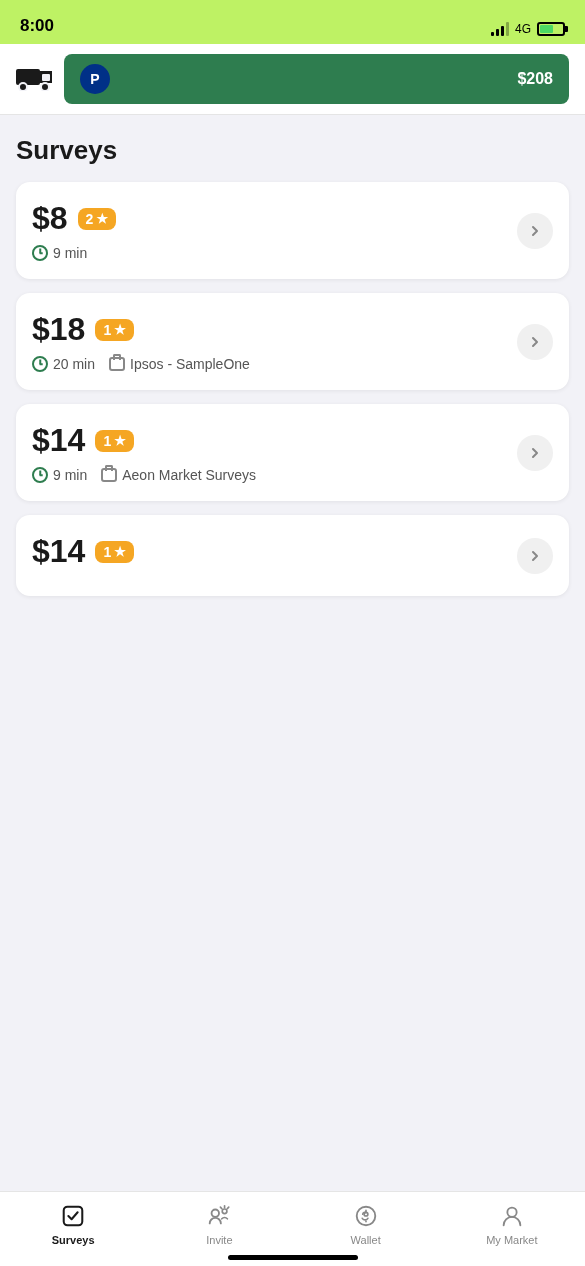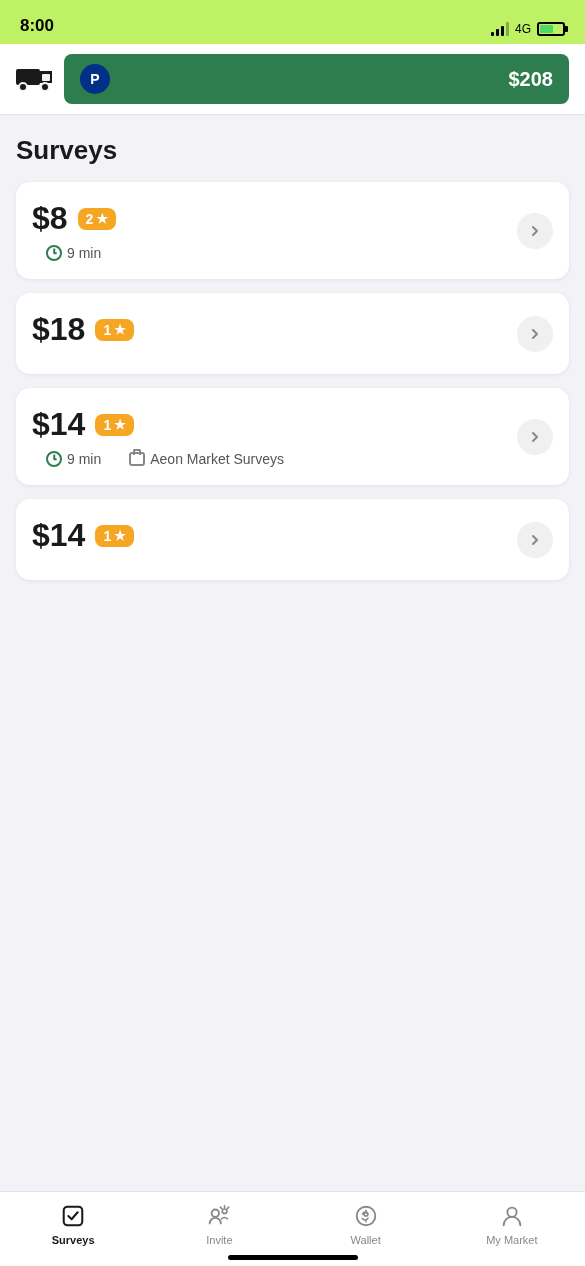--- a/index.html
+++ b/index.html
@@ -107,21 +107,21 @@
       border-radius: 50%;
       display: flex;
       align-items: center;
       justify-content: center;
       color: #fff;
       font-size: 14px;
       font-weight: bold;
     }
     .wallet-amount {
       color: #fff;
-      font-size: 20px;
+      font-size: 16px;
       font-weight: 700;
       margin-left: auto;
     }
 
     
     .page-content {
       padding: 20px 16px 0 16px;
     }
     .page-title {
       font-size: 26px;
@@ -175,21 +175,20 @@
       align-items: center;
       gap: 14px;
       flex-wrap: wrap;
     }
     .meta-item {
       display: flex;
       align-items: center;
       gap: 5px;
       font-size: 14px;
       color: #555;
-      margin-left: 14px;
     }
     .clock-icon {
       width: 16px;
       height: 16px;
       border: 2.5px solid #2e7d4f;
       border-radius: 50%;
       position: relative;
       flex-shrink: 0;
     }
     .clock-icon::before {
@@ -369,20 +368,30 @@
       </button>
     </div>
 
     <div class="survey-card">
       <div class="card-left">
         <div class="card-top">
           <span class="card-amount">$18</span>
           <div class="rating-badge">
             <span>1</span>
             <span class="star-icon">★</span>
+          </div>
+        </div>
+        <div class="card-meta">
+          <div class="meta-item">
+            <div class="clock-icon"></div>
+            <span>20 min</span>
+          </div>
+          <div class="meta-item">
+            <div class="briefcase-icon"></div>
+            <span>Ipsos - SampleOne</span>
           </div>
         </div>
       </div>
       <button class="chevron-btn">
         <svg viewBox="0 0 14 14" fill="none">
           <path d="M5 3l4 4-4 4" stroke="#888" stroke-width="2" stroke-linecap="round" stroke-linejoin="round"></path>
         </svg>
       </button>
     </div>
 

